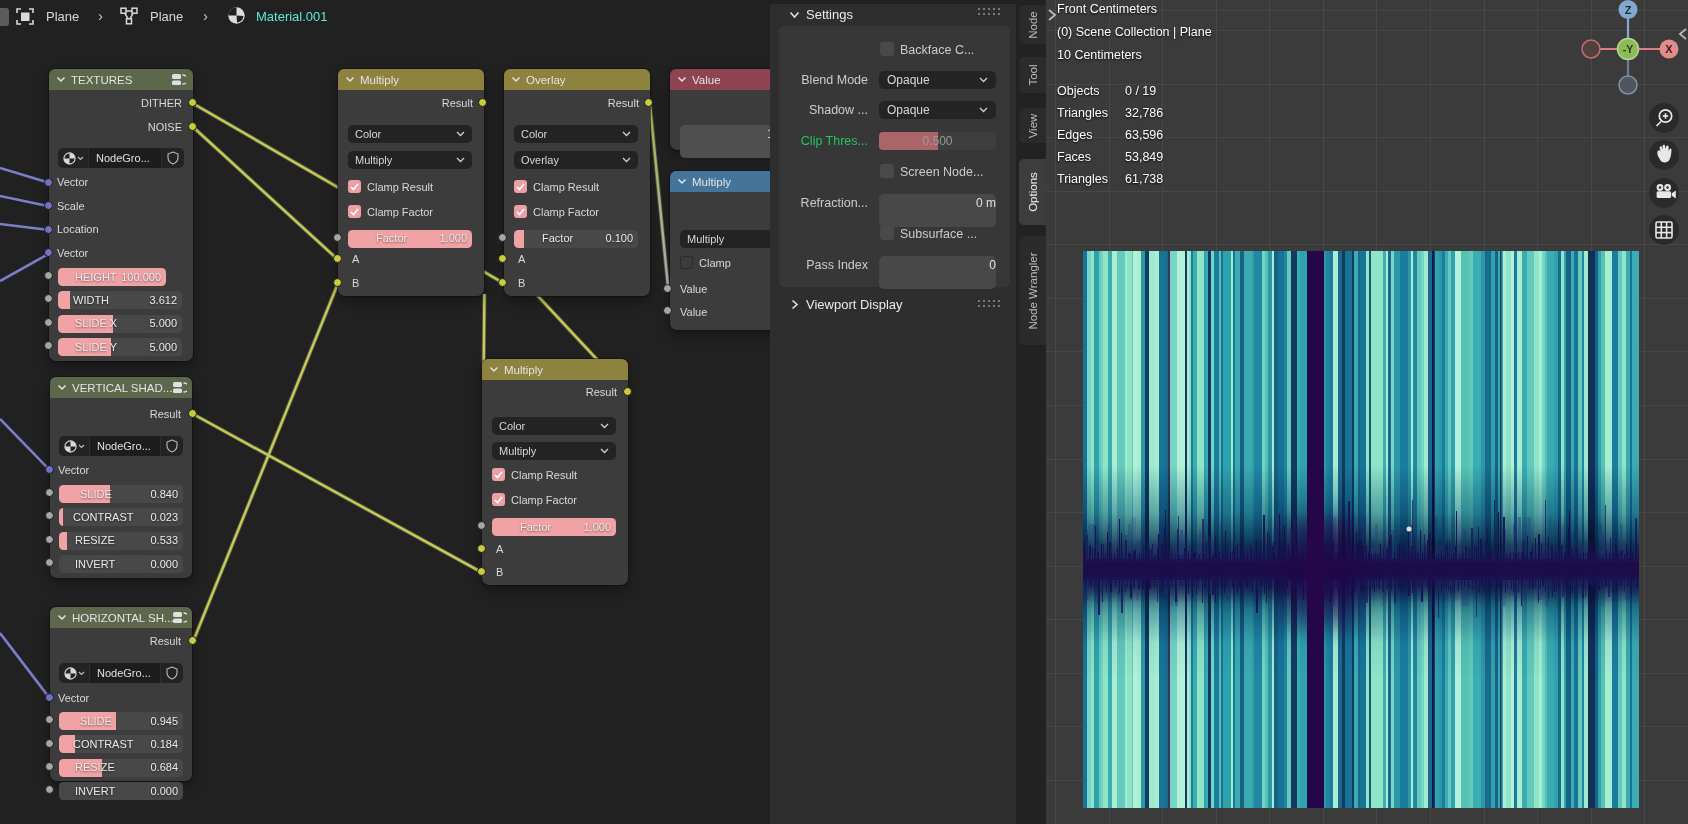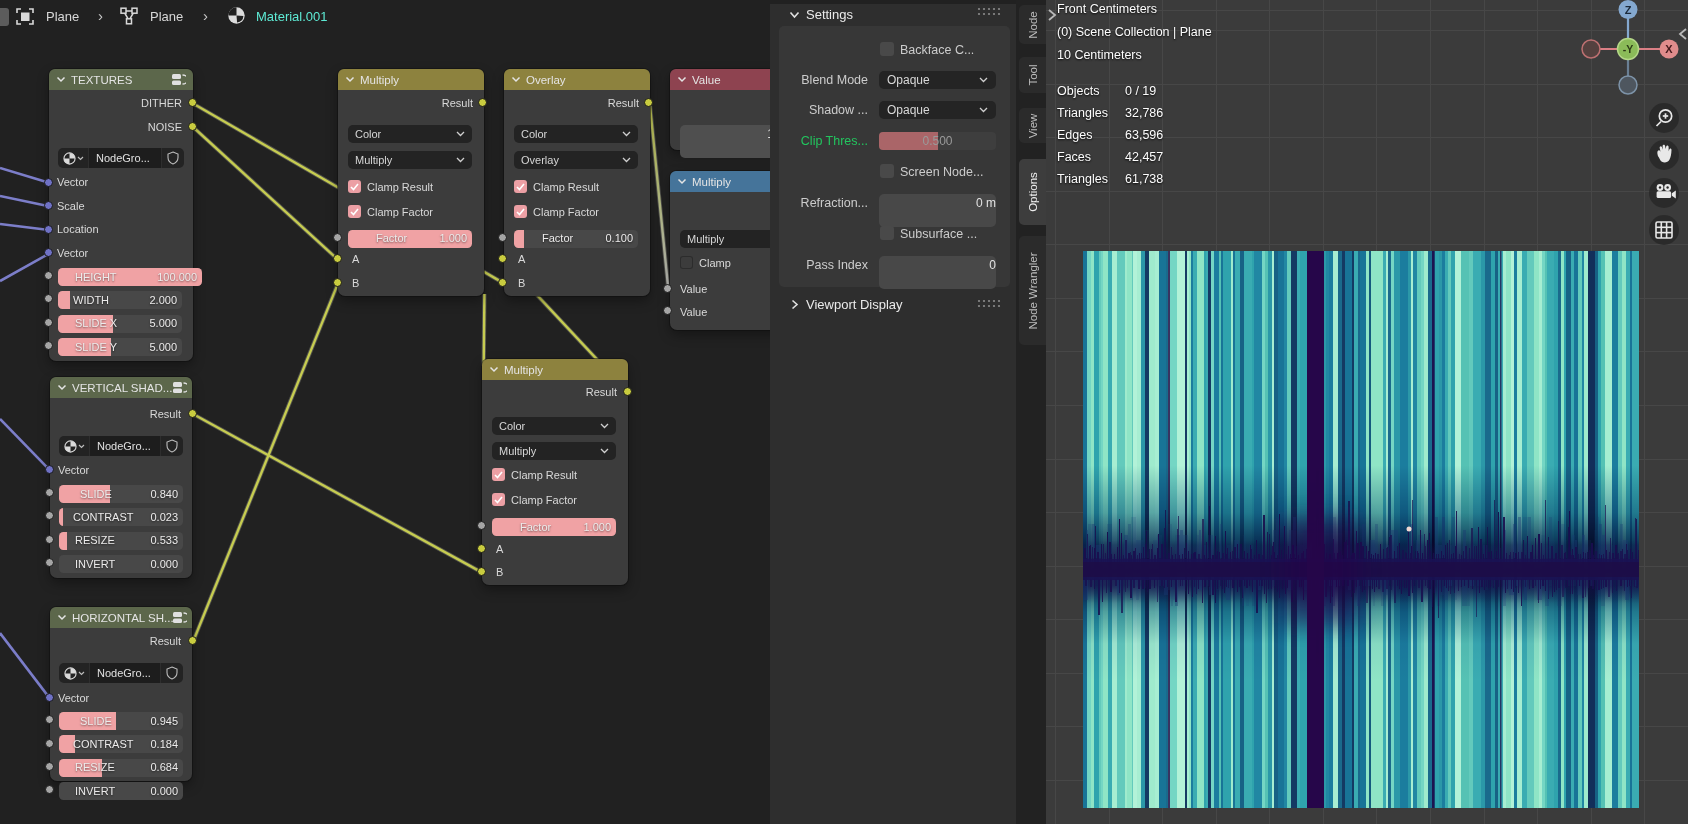--- a/index.html
+++ b/index.html
@@ -156,29 +156,29 @@
         <div style="width:23px;display:flex;align-items:center;justify-content:center;border-left:1px solid #2e2e2e;border-radius:0 5px 5px 0">
           <svg width="12" height="14" viewBox="0 0 12 14">
               <path d="M6 1 L11 3 V6.5 C11 10 8.5 12 6 13 C3.5 12 1 10 1 6.5 V3 Z" stroke="#bdbdbd" stroke-width="1.1" fill="none"></path>
             </svg>
         </div>
       </div>
       <div class="lab" style="left:8px;top:107px">Vector</div>
       <div class="lab" style="left:8px;top:130.5px">Scale</div>
       <div class="lab" style="left:8px;top:154px">Location</div>
       <div class="lab" style="left:8px;top:177.5px">Vector</div>
-      <div class="slider" style="left:9px;top:199px;width:144px">
+      <div class="slider" style="left:9px;top:199px;width:108px">
           <div class="fill" style="width:100%"></div>
           <span class="sl" style="left:17px">HEIGHT</span>
           <span class="sv">100.000</span>
         </div>
       <div class="slider" style="left:9px;top:222.3px;width:124px">
           <div class="fill" style="width:12px"></div>
           <span class="sl" style="left:15px">WIDTH</span>
-          <span class="sv">2.000</span>
+          <span class="sv">3.612</span>
         </div>
       <div class="slider" style="left:9px;top:245.6px;width:124px">
           <div class="fill" style="width:55px"></div>
           <span class="sl" style="left:17px">SLIDE X</span>
           <span class="sv">5.000</span>
         </div>
       <div class="slider" style="left:9px;top:269px;width:124px">
           <div class="fill" style="width:53px"></div>
           <span class="sl" style="left:17px">SLIDE Y</span>
           <span class="sv">5.000</span>
@@ -1370,21 +1370,21 @@
     <div class="ovtext" style="left:11px;top:2px">Front Centimeters</div>
     <div class="ovtext" style="left:11px;top:25px">(0) Scene Collection | Plane</div>
     <div class="ovtext" style="left:11px;top:48px">10 Centimeters</div>
     <div class="ovtext" style="left:11px;top:84px">Objects</div>
       <div class="ovtext" style="left:79px;top:84px">0 / 19</div>
     <div class="ovtext" style="left:11px;top:106px">Triangles</div>
       <div class="ovtext" style="left:79px;top:106px">32,786</div>
     <div class="ovtext" style="left:11px;top:128px">Edges</div>
       <div class="ovtext" style="left:79px;top:128px">63,596</div>
     <div class="ovtext" style="left:11px;top:150px">Faces</div>
-      <div class="ovtext" style="left:79px;top:150px">42,457</div>
+      <div class="ovtext" style="left:79px;top:150px">53,849</div>
     <div class="ovtext" style="left:11px;top:172px">Triangles</div>
       <div class="ovtext" style="left:79px;top:172px">61,738</div>
     <svg style="position:absolute;left:0px;top:6px" width="12" height="18" viewBox="0 0 12 18">
         <path d="M3 4 L9 9 L3 14" stroke="#b9b9b9" stroke-width="1.8" fill="none"></path>
       </svg>
     <svg style="position:absolute;left:632px;top:26px" width="10" height="16" viewBox="0 0 10 16">
         <path d="M8 3 L2 8 L8 13" stroke="#b9b9b9" stroke-width="1.8" fill="none"></path>
       </svg>
 
     <svg style="position:absolute;left:530px;top:-6px" width="112" height="106" viewBox="0 0 112 106">

